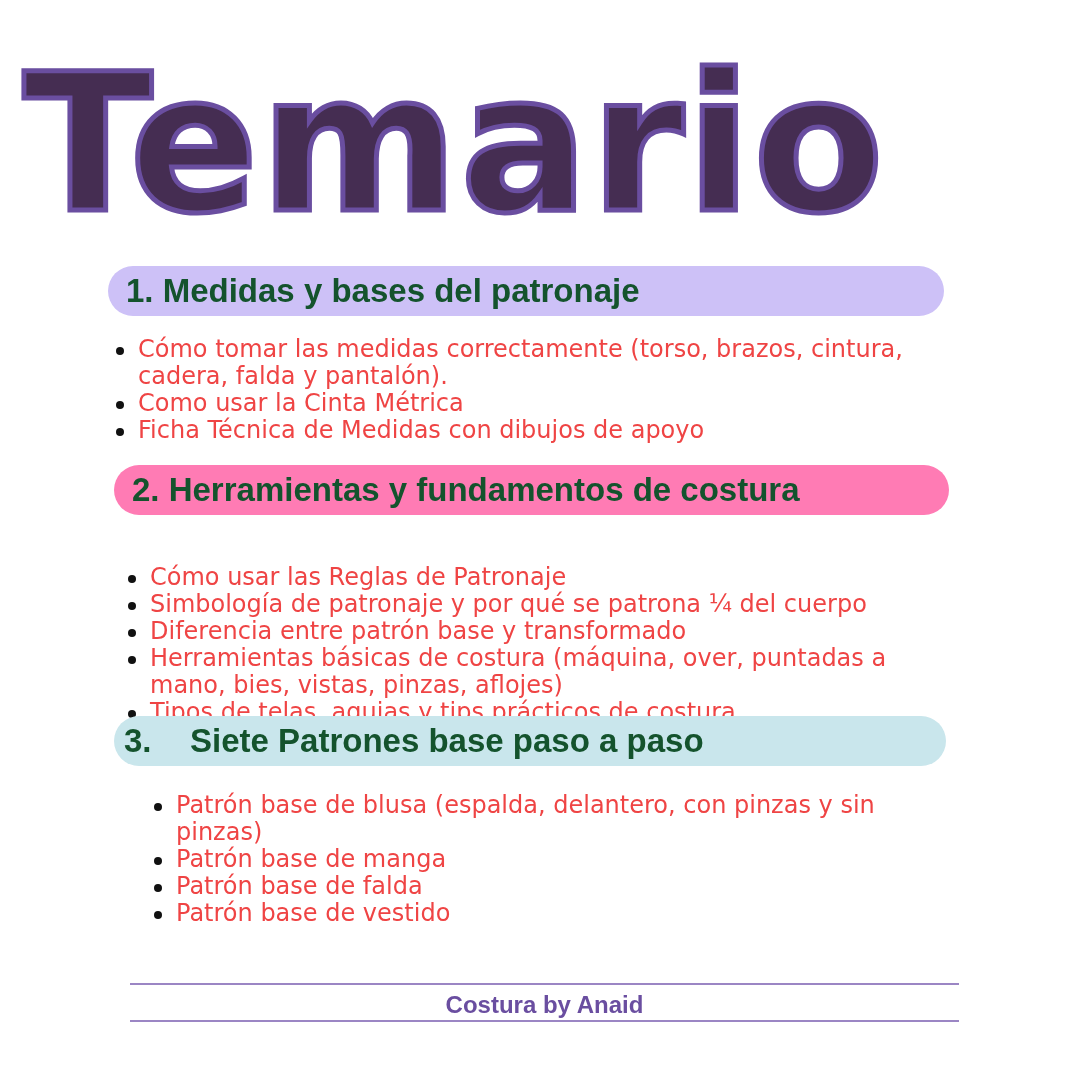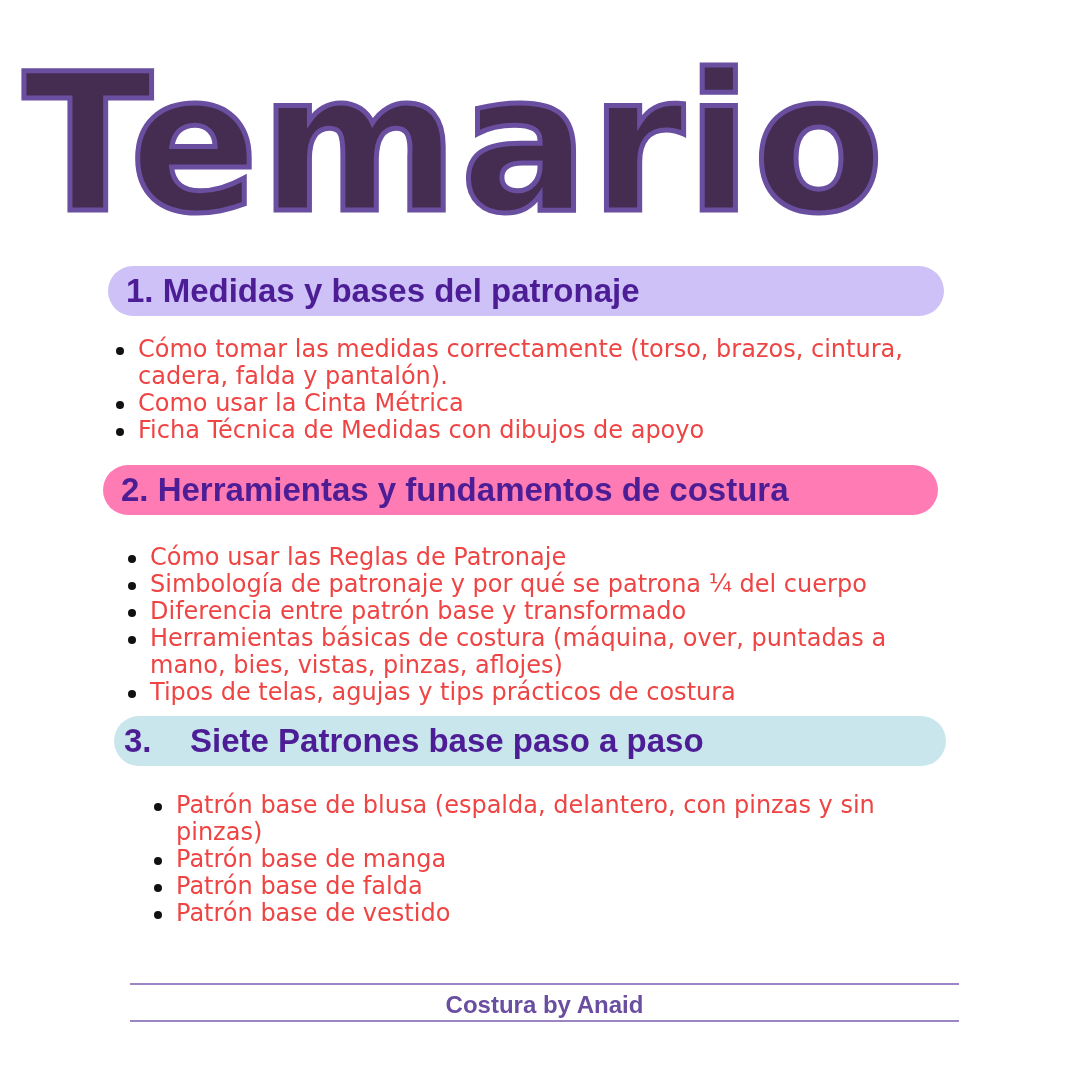--- a/index.html
+++ b/index.html
@@ -9,36 +9,36 @@
   }
   .title {
     position: absolute; left: 0; top: 40px; width: 909px; text-align: center;
     font-family: "DejaVu Sans", sans-serif; font-weight: bold;
     font-size: 190px; line-height: 210px; letter-spacing: 2px;
     color: #452d52; -webkit-text-stroke: 5px #6a4ea0;
   }
   .section-bar {
     position: absolute; height: 50px; border-radius: 25px;
     display: flex; align-items: center; box-sizing: border-box;
-    font-family: "Liberation Sans", sans-serif; font-weight: bold; font-size: 33px; color: #4c1d95;
+    font-family: "Liberation Sans", sans-serif; font-weight: bold; font-size: 33px; color: #14532d;
   }
   .bar1 { left: 108px; top: 266px; width: 836px; background: #cdc1f7; padding-left: 18px; }
-  .bar2 { left: 103px; top: 465px; width: 835px; background: #ff7bb4; padding-left: 18px; }
+  .bar2 { left: 114px; top: 465px; width: 835px; background: #ff7bb4; padding-left: 18px; }
   .bar3 { left: 114px; top: 716px; width: 832px; background: #c9e6ec; padding-left: 10px; }
   .bar3 .num { display: inline-block; width: 66px; }
   ul.items {
     position: absolute; margin: 0; padding: 0; list-style: none;
     font-family: "DejaVu Sans", sans-serif; font-size: 24px; line-height: 27px; color: #ef4444;
   }
   ul.items li { position: relative; padding-left: 24px; }
   ul.items li::before {
     content: ""; position: absolute; left: 2px; top: 11px; width: 8px; height: 8px; border-radius: 50%; background: #111;
   }
   .list1 { left: 114px; top: 336px; width: 860px; }
-  .list2 { left: 126px; top: 544px; width: 840px; }
+  .list2 { left: 126px; top: 564px; width: 840px; }
   .list3 { left: 152px; top: 792px; width: 800px; }
   .rule { position: absolute; left: 130px; width: 829px; height: 2px; background: #9b86c4; }
   .rule.top { top: 983px; }
   .rule.bottom { top: 1020px; }
   .footer {
     position: absolute; left: 130px; width: 829px; top: 991px; text-align: center;
     font-family: "Liberation Sans", sans-serif; font-weight: bold; font-size: 24px; color: #6a4ea0;
   }
 </style>
 </head>

